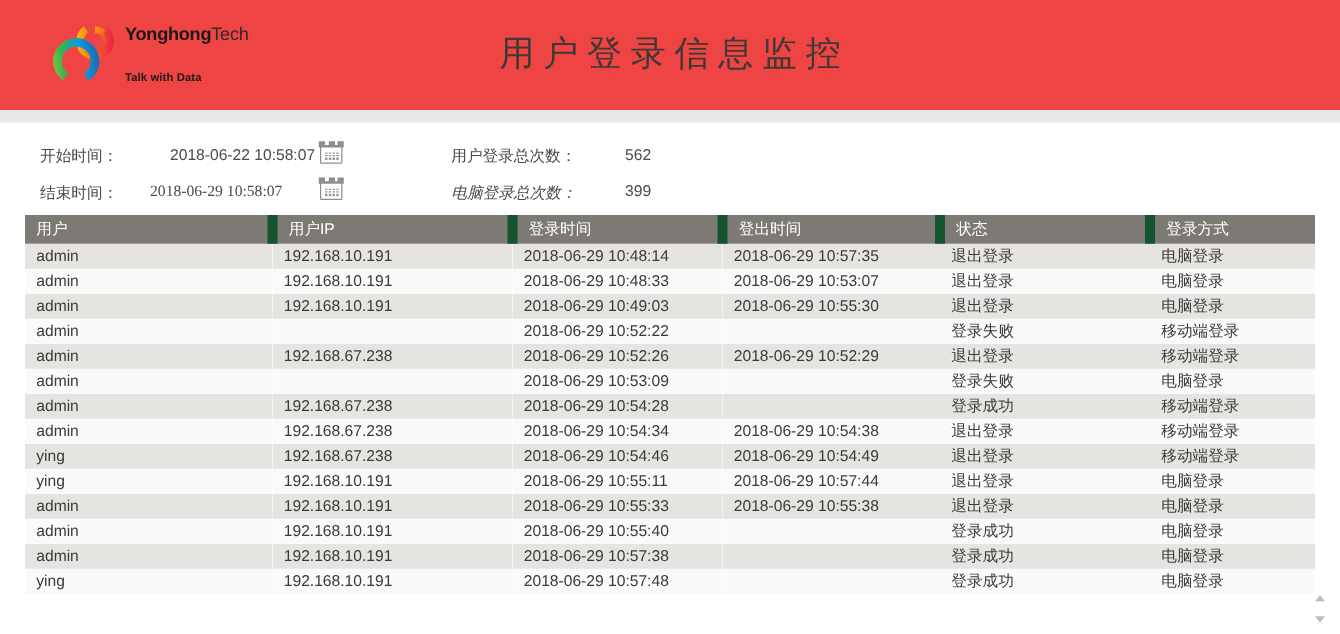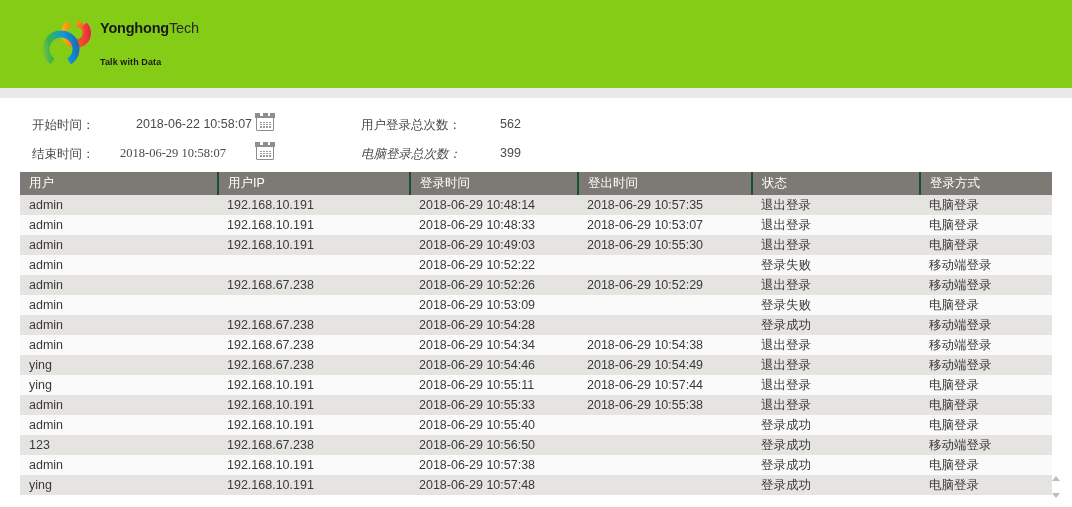--- a/index.html
+++ b/index.html
@@ -6,21 +6,21 @@
   html, body {
     margin: 0; padding: 0;
     width: 1072px; height: 507px;
     background: #ffffff;
     font-family: "Liberation Sans", "DejaVu Sans", sans-serif;
     overflow: hidden;
   }
   #app { position: relative; width: 1072px; height: 507px; background:#fff; }
 
   
-  .banner { position: relative; height: 88px; background: #84cc16; }
+  .banner { position: relative; height: 88px; background: #ef4444; }
 
   .logo-wrap {
     position: absolute; left: 42px; top: 18px;
     display: flex; align-items: center;
   }
   .logo-mark { position: relative; width: 52px; height: 52px; flex: 0 0 52px; }
   .logo-text { margin-left: 6px; line-height: 1; }
   .logo-title { font-size: 14.5px; font-weight: bold; color: #1a1a1a; letter-spacing: -0.2px; white-space: nowrap; }
   .logo-title .thin { font-weight: normal; color:#2b2b2b; }
   .logo-sub { font-size: 9px; font-weight: bold; color: #1a1a1a; margin-top: 22px; letter-spacing: 0.1px; }
@@ -66,21 +66,21 @@
   .table-wrap {
     position: absolute; left: 20px; top: 172px;
     width: 1032px; height: 323px;
     overflow: hidden;
   }
   table.grid { border-collapse: collapse; width: 1032px; table-layout: fixed; }
   table.grid th {
     background: #7d7a75; color: #ffffff;
     font-size: 12.5px; font-weight: normal; text-align: left;
     height: 23px; padding: 0 0 0 9px;
-    border-right: 2px solid #14532d;
+    border-right: 8px solid #14532d;
     white-space: nowrap;
   }
   table.grid th:last-child { border-right: none; }
   table.grid td {
     font-size: 12.5px; color: #3a3a3a;
     height: 20px; padding: 0 0 0 9px;
     white-space: nowrap; overflow: hidden;
     border: none;
   }
   table.grid tbody tr:nth-child(odd) { background: #e6e4e1; }
@@ -131,20 +131,21 @@
           <circle cx="34" cy="15" r="12" fill="none" stroke="url(#gTop)" stroke-width="6" stroke-dasharray="58 22" transform="rotate(-45 34 15)"></circle>
           <circle cx="19" cy="31" r="15" fill="none" stroke="url(#gBot)" stroke-width="7" stroke-dasharray="76 28" transform="rotate(125 19 31)"></circle>
         </svg>
       </div>
       <div class="logo-text">
         <div class="logo-title"><span>Yonghong</span><span class="thin">Tech</span></div>
         <div class="logo-sub">Talk with Data</div>
       </div>
     </div>
 
+    <div class="page-title">用户登录信息监控</div>
   </div>
 
   <div class="banner-divider"></div>
 
   <div class="filters">
 
     <div class="f-label" style="left:32px; top:19px;">开始时间：</div>
     <div class="f-value" style="left:136px; top:19px;">2018-06-22 10:58:07</div>
     <div class="cal-icon" style="left:256px; top:16px;">
       <span class="peg l"></span>
@@ -304,28 +305,20 @@
           </tr>
           <tr>
             <td>admin</td>
             <td>192.168.10.191</td>
             <td>2018-06-29 10:55:40</td>
             <td></td>
             <td>登录成功</td>
             <td>电脑登录</td>
           </tr>
           <tr>
-            <td>123</td>
-            <td>192.168.67.238</td>
-            <td>2018-06-29 10:56:50</td>
-            <td></td>
-            <td>登录成功</td>
-            <td>移动端登录</td>
-          </tr>
-          <tr>
             <td>admin</td>
             <td>192.168.10.191</td>
             <td>2018-06-29 10:57:38</td>
             <td></td>
             <td>登录成功</td>
             <td>电脑登录</td>
           </tr>
           <tr>
             <td>ying</td>
             <td>192.168.10.191</td>

